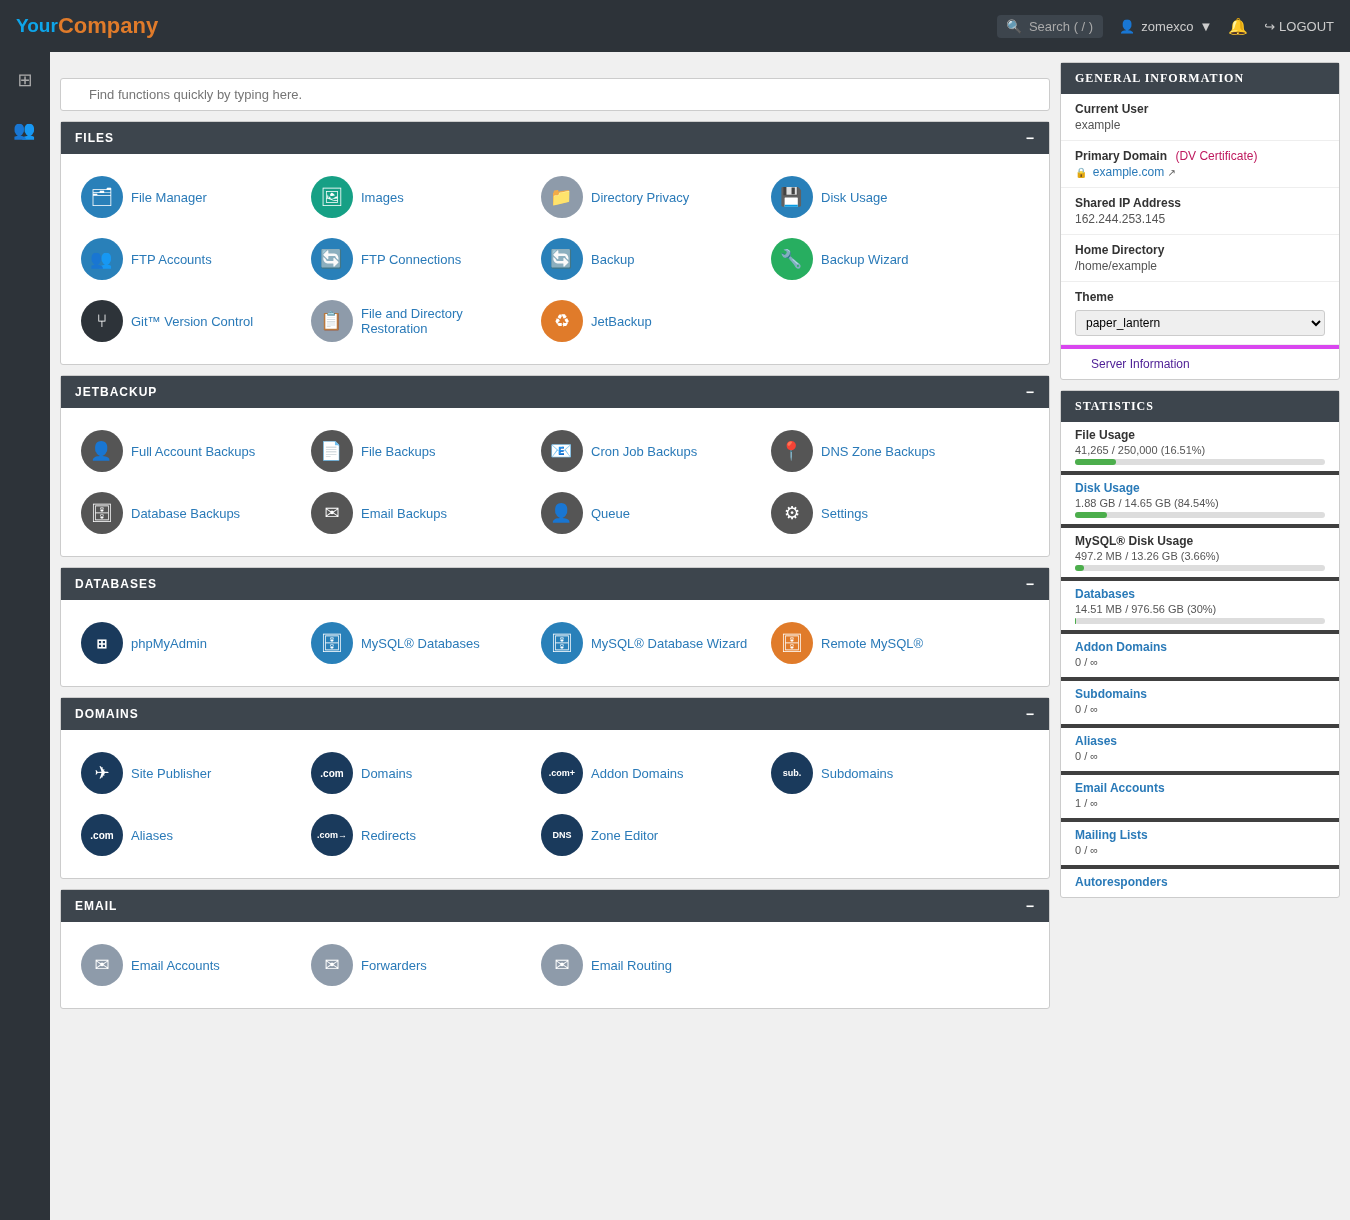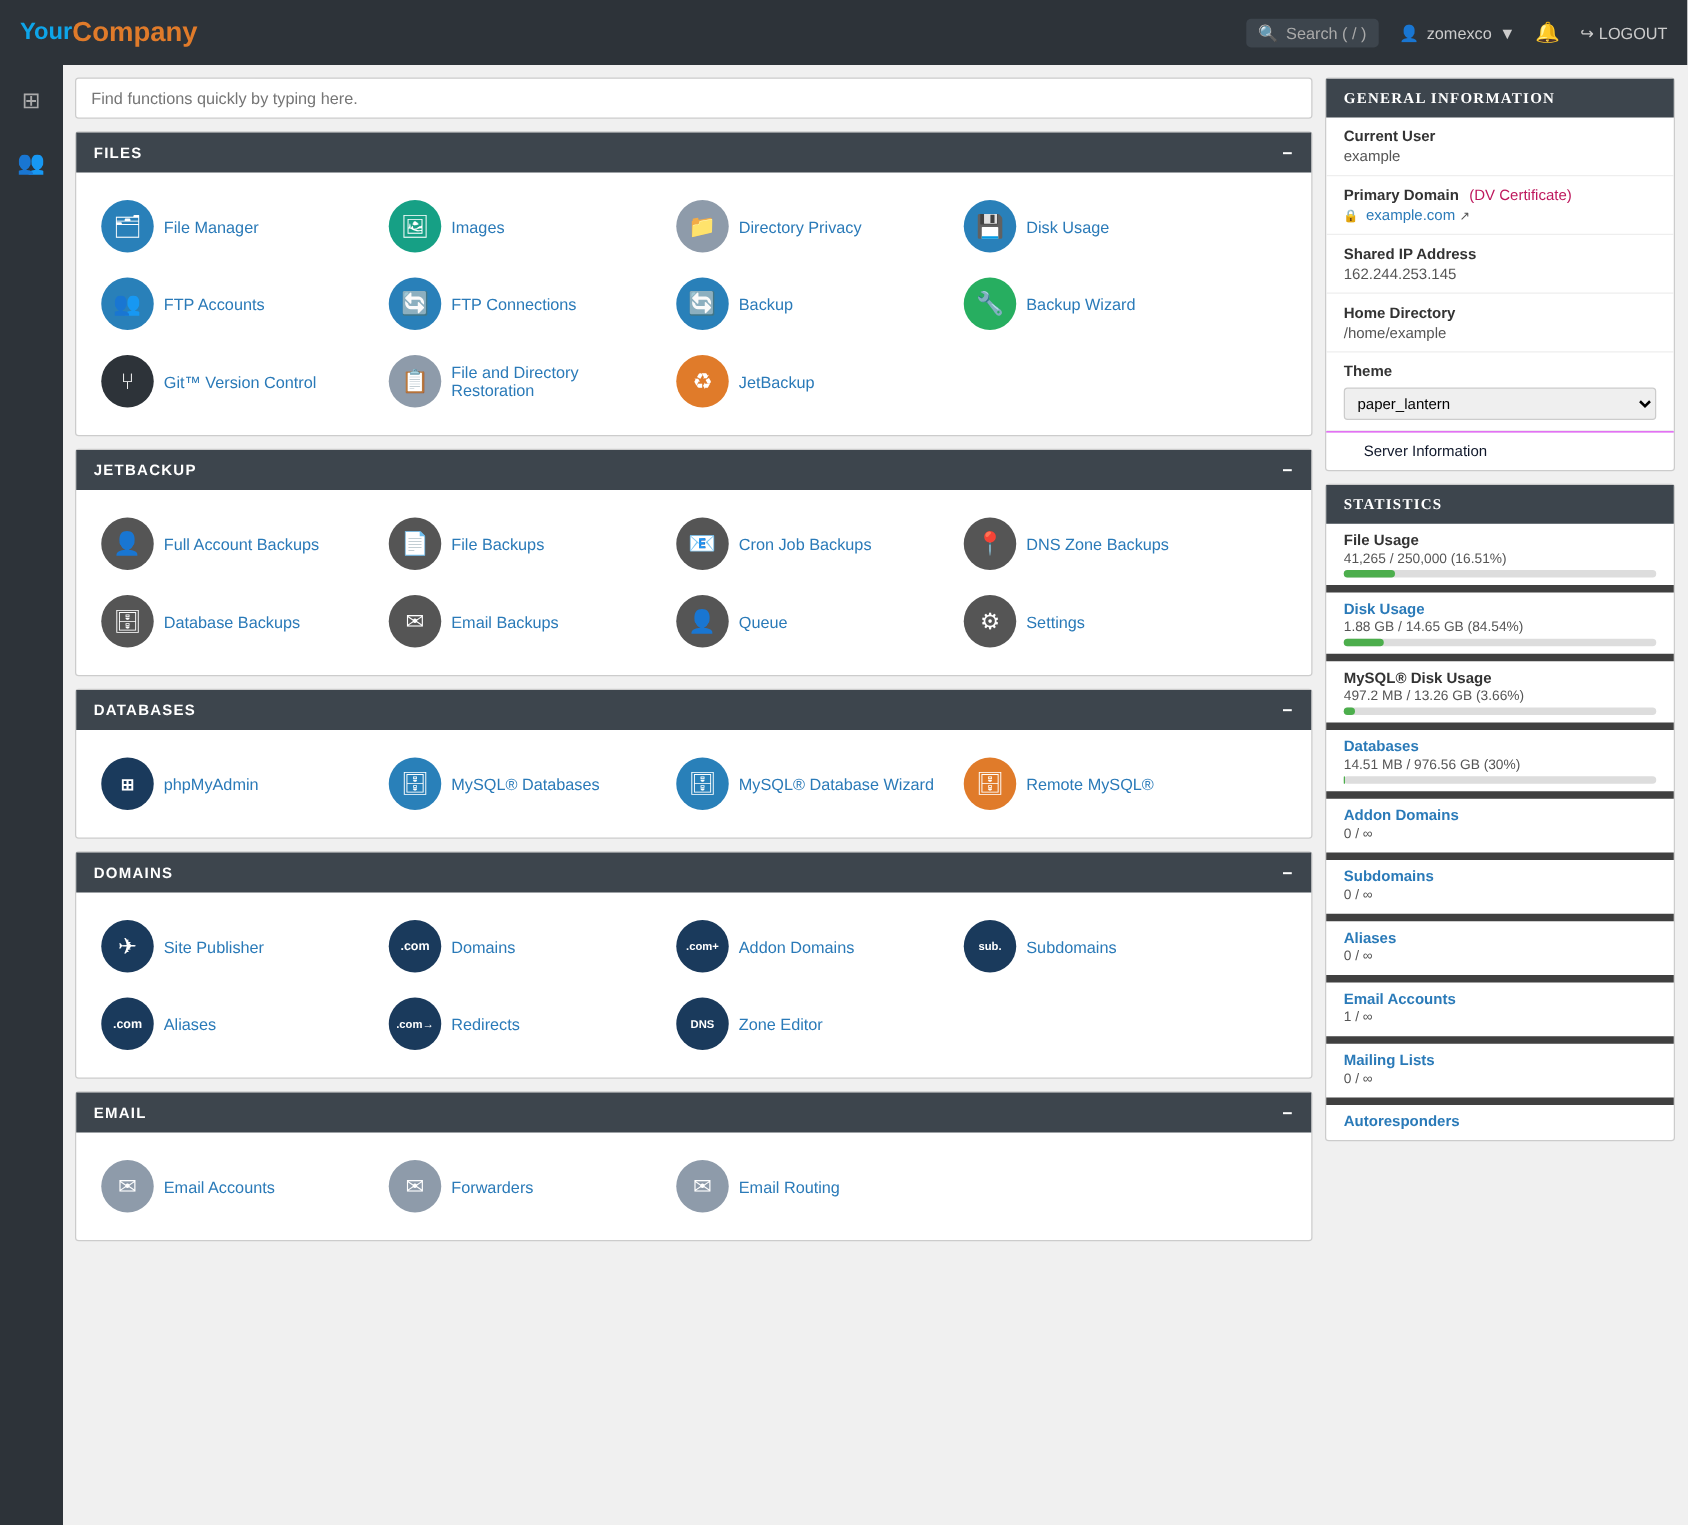--- a/index.html
+++ b/index.html
@@ -79,26 +79,27 @@
       min-width: 0;
     }
 
     
     .quick-search {
       width: 100%;
       margin-bottom: 10px;
     }
     .quick-search input {
       width: 100%;
-      padding: 8px 12px;
+      padding: 8px 28px;
       border: 1px solid #ccc;
       border-radius: 3px;
       font-size: 13px;
       color: #15803d;
       background: #fff;
+      margin-top: 16px;
     }
 
     
     .section {
       background: #fff;
       border: 1px solid #ccc;
       border-radius: 3px;
       margin-bottom: 10px;
     }
     .section-header {
@@ -195,29 +196,29 @@
     .theme-select {
       width: 100%;
       padding: 4px 6px;
       border: 1px solid #ccc;
       border-radius: 3px;
       font-size: 12px;
       margin-top: 4px;
     }
     .server-info-link {
       display: block;
-      color: #0f172a;
+      color: #4c1d95;
       font-size: 12px;
       padding: 8px 30px;
       text-decoration: none;
-      border-top: 1px solid #d946ef;
-    }
-
-    
-    .stat-row { padding: 6px 14px; border-bottom: 6px solid #404040; }
+      border-top: 4px solid #d946ef;
+    }
+
+    
+    .stat-row { padding: 6px 14px; border-bottom: 4px solid #404040; }
     .stat-row:last-child { border-bottom: none; }
     .stat-label { font-weight: bold; font-size: 12px; color: #333; margin-bottom: 2px; }
     .stat-value { font-size: 11px; color: #555; margin-bottom: 3px; }
     .stat-link { color: #2a7ab8; font-size: 12px; text-decoration: none; font-weight: bold; display: block; margin-bottom: 2px; }
     .progress-bar-bg {
       height: 6px;
       background: #ddd;
       border-radius: 3px;
       margin-top: 3px;
     }

